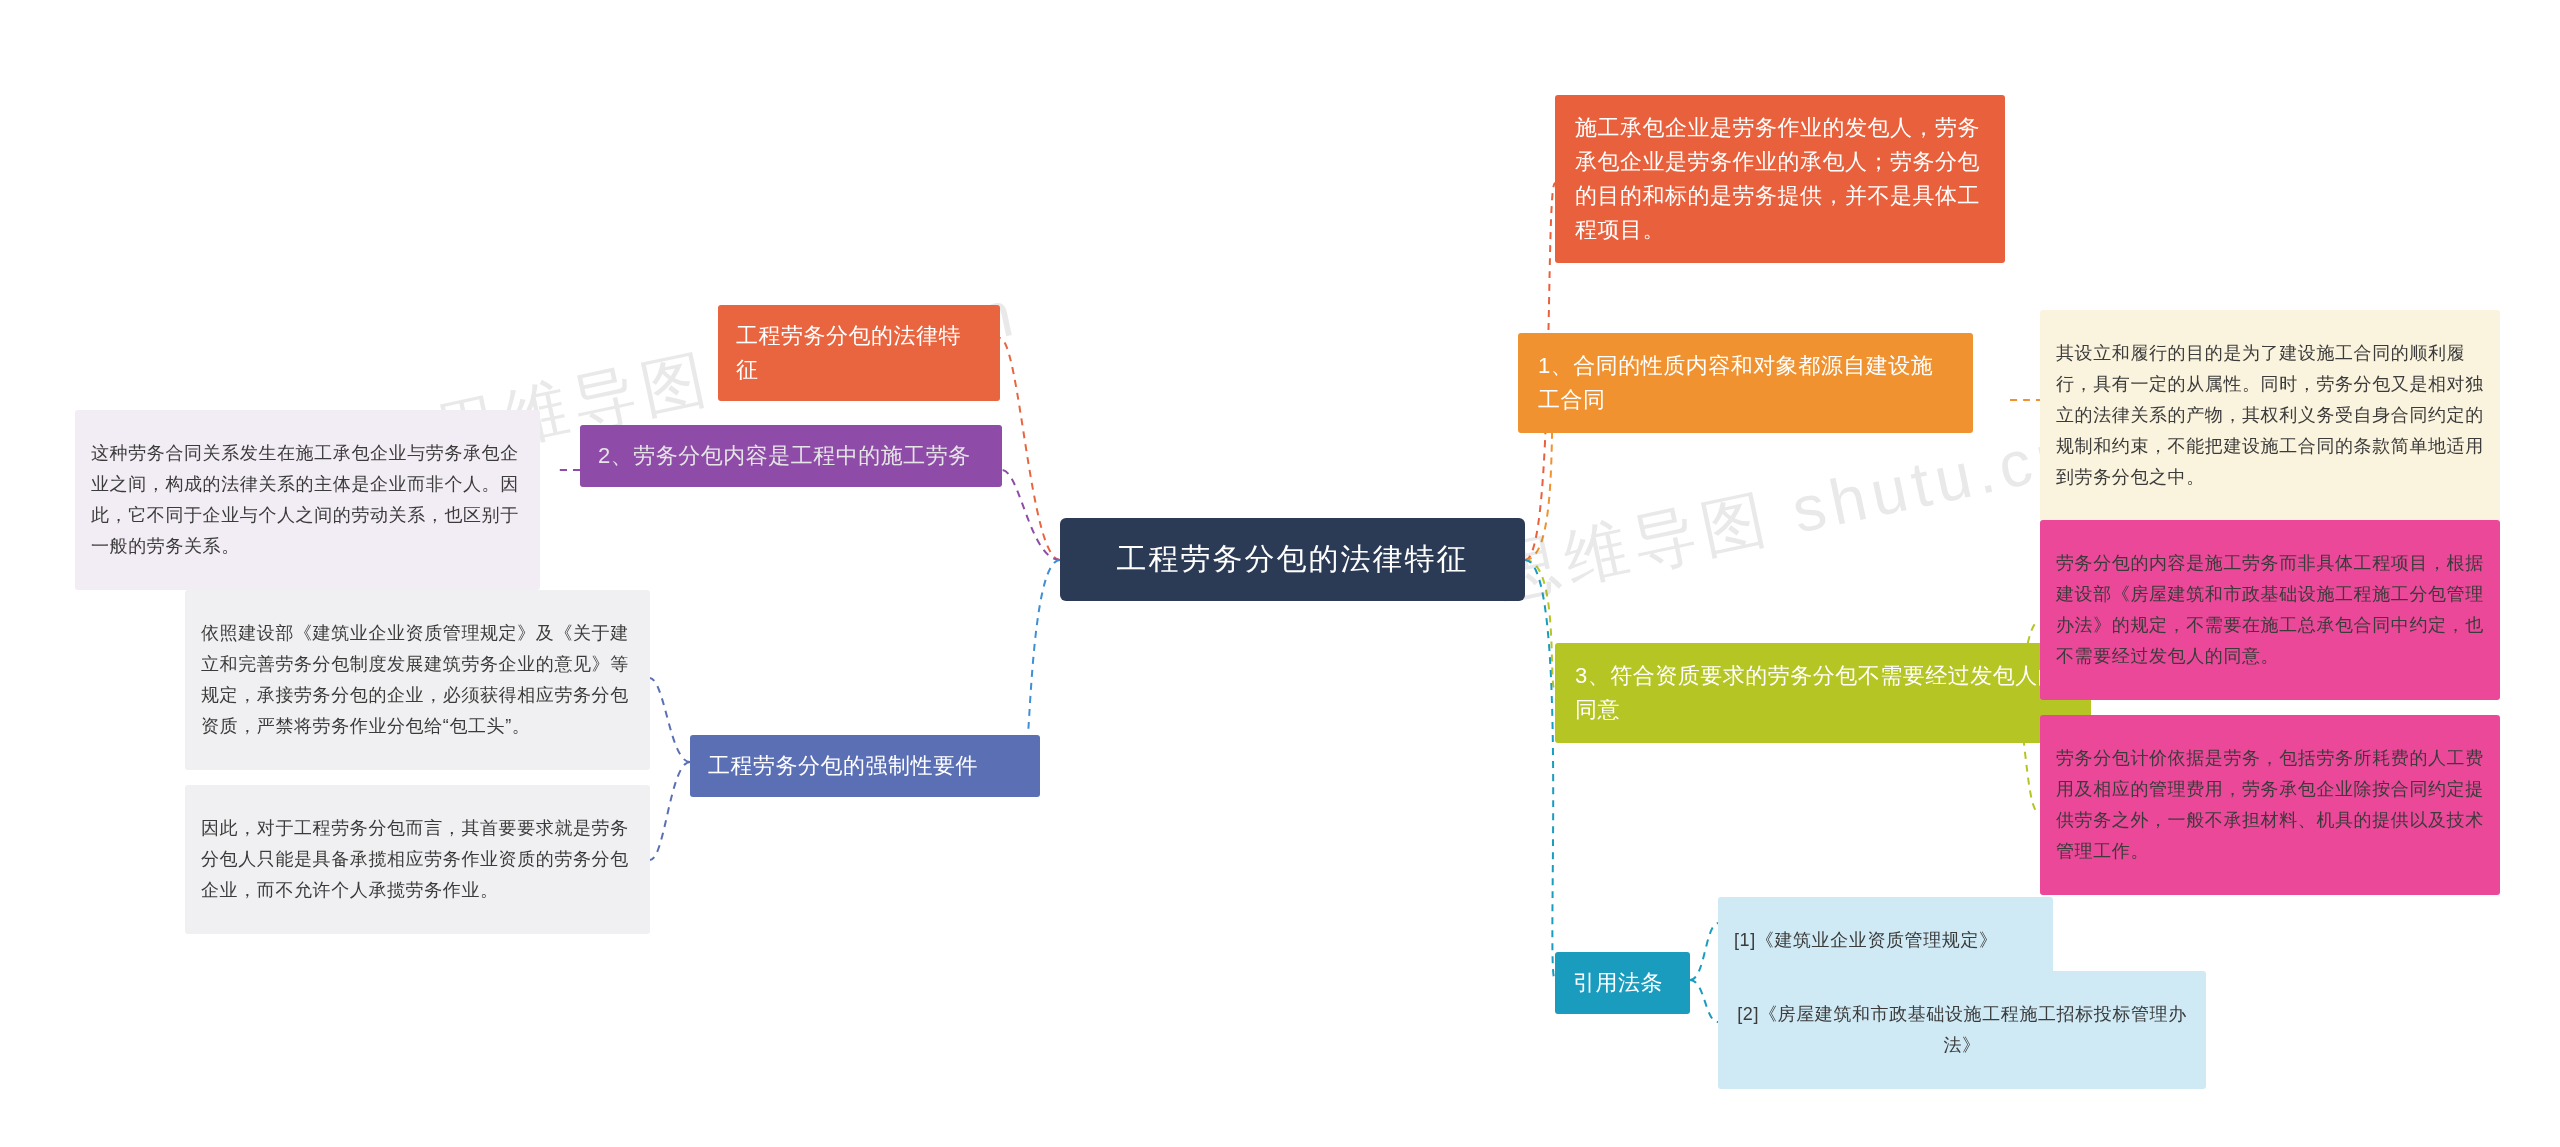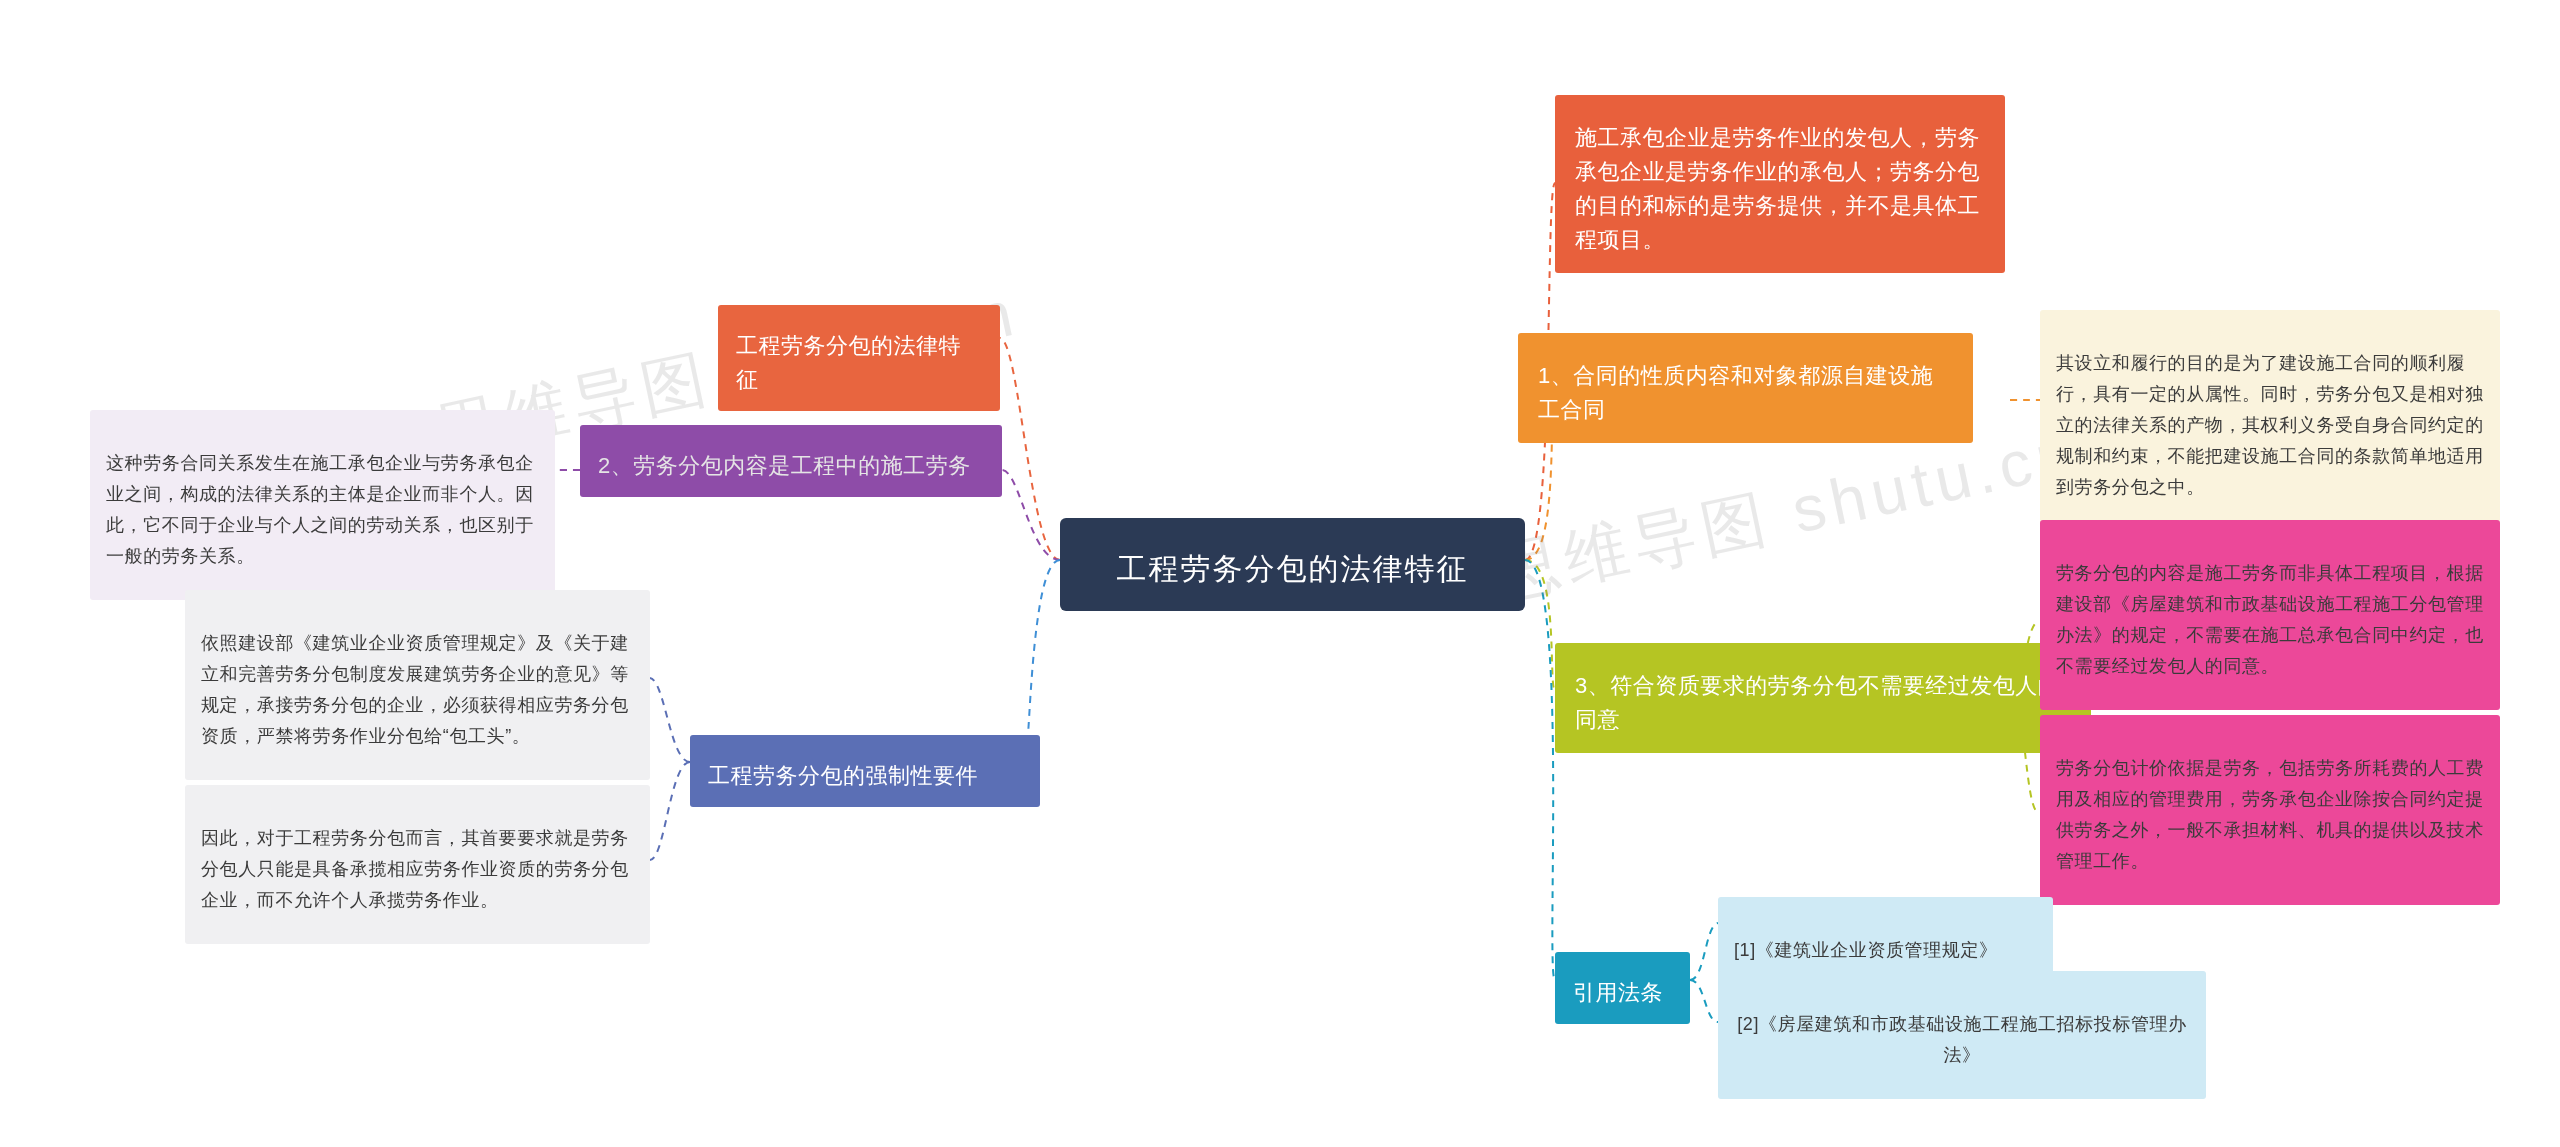--- a/index.html
+++ b/index.html
@@ -24,21 +24,20 @@
     position: absolute;
     box-sizing: border-box;
     display: flex;
     align-items: center;
     line-height: 1.55;
     letter-spacing: 0.5px;
   }
   .node span {
     display: block;
     width: 100%;
-    margin-top: 10px;
   }
   
   .root {
     background: #2b3a55;
     color: #ffffff;
     font-size: 30px;
     border-radius: 6px;
     padding: 18px 26px;
     justify-content: center;
     text-align: center;
@@ -121,21 +120,21 @@
     <span>工程劳务分包的法律特征</span>
   </div>
 
   <div class="node n-salmon" style="left:718px; top:305px; width:282px;">
     <span>工程劳务分包的法律特征</span>
   </div>
 
   <div class="node n-purple" style="left:580px; top:425px; width:422px;">
     <span>2、劳务分包内容是工程中的施工劳务</span>
   </div>
-  <div class="node leaf l-lilac" style="left:90px; top:410px; width:465px;">
+  <div class="node leaf l-lilac" style="left:75px; top:410px; width:465px;">
     <span>这种劳务合同关系发生在施工承包企业与劳务承包企业之间，构成的法律关系的主体是企业而非个人。因此，它不同于企业与个人之间的劳动关系，也区别于一般的劳务关系。</span>
   </div>
 
   <div class="node n-blue" style="left:690px; top:735px; width:350px;">
     <span>工程劳务分包的强制性要件</span>
   </div>
   <div class="node leaf l-grey" style="left:185px; top:590px; width:465px;">
     <span>依照建设部《建筑业企业资质管理规定》及《关于建立和完善劳务分包制度发展建筑劳务企业的意见》等规定，承接劳务分包的企业，必须获得相应劳务分包资质，严禁将劳务作业分包给“包工头”。</span>
   </div>
   <div class="node leaf l-grey" style="left:185px; top:785px; width:465px;">

